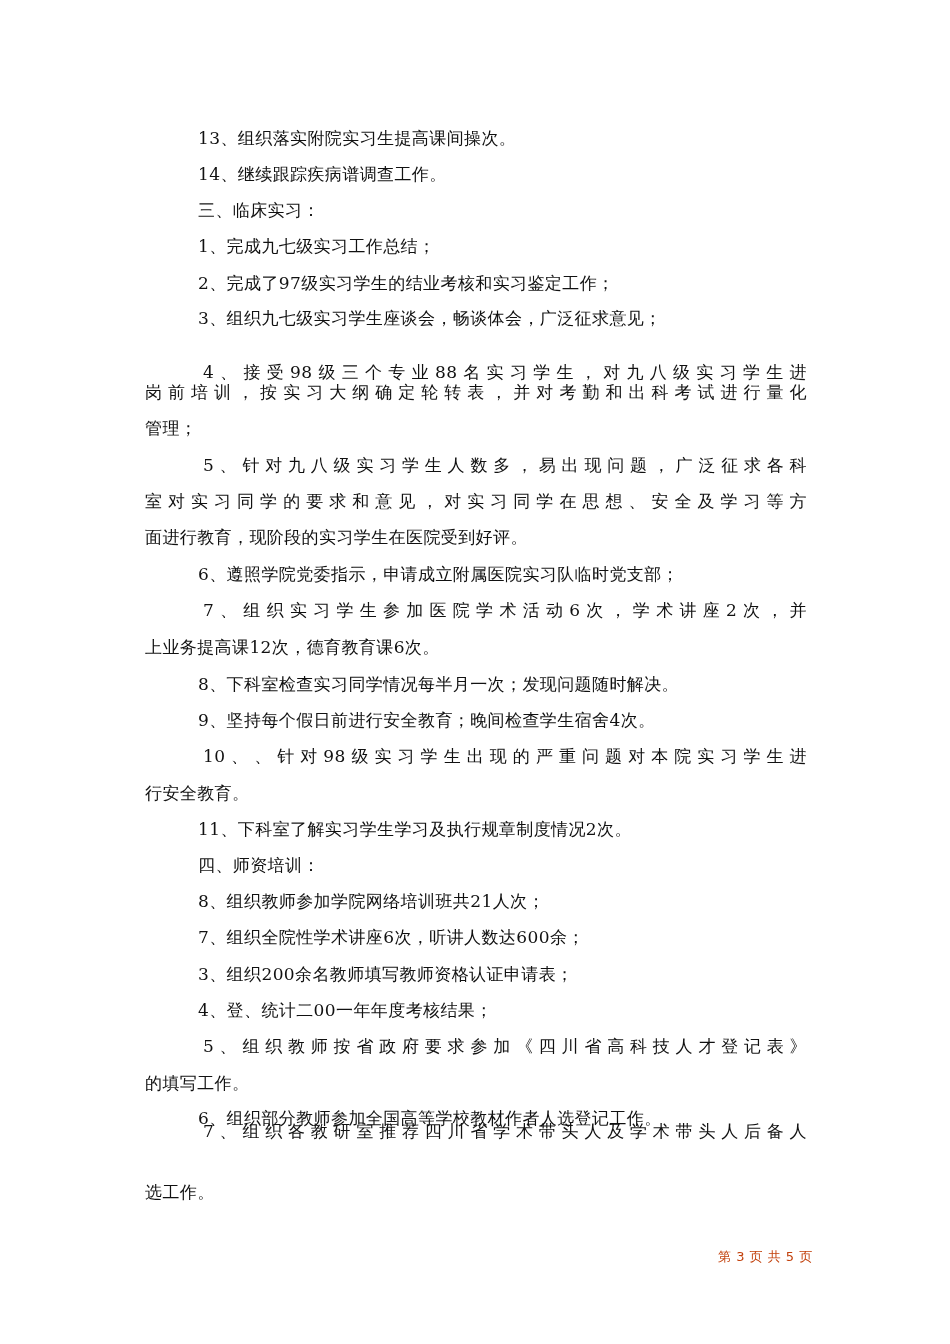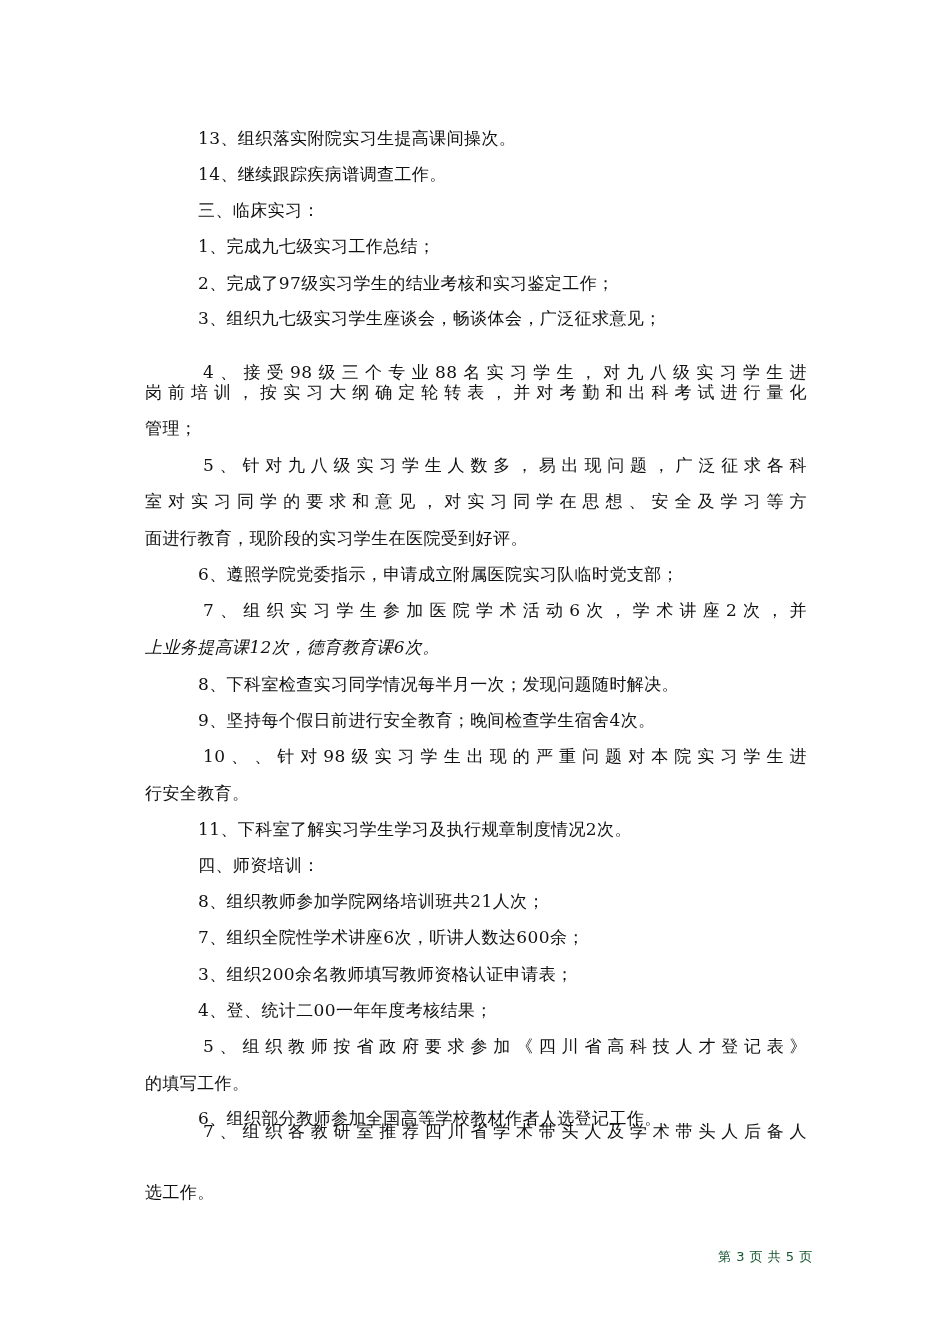--- a/index.html
+++ b/index.html
@@ -4,43 +4,43 @@
 <style>
   html, body { margin: 0; padding: 0; background: #ffffff; }
   body { width: 950px; height: 1344px; position: relative; overflow: hidden;
          font-family: "DejaVu Serif", "Liberation Serif", serif; color: #111; }
   .page { position: absolute; left: 0; top: 0; width: 950px; height: 1344px; background: #fff; }
   .line { position: absolute; left: 145px; width: 662px; font-size: 17px; line-height: 28px;
           white-space: nowrap; letter-spacing: 0.4px; }
   .ind1 { left: 198px; }
   .ind2 { left: 203px; }
   .justify { text-align-last: justify; text-align: justify; white-space: normal; }
-  .footer { position: absolute; left: 718px; top: 1248px; font-size: 13px; color: #14532d;
+  .footer { position: absolute; left: 718px; top: 1248px; font-size: 13px; color: #c2410c;
             font-family: "DejaVu Sans", "Liberation Sans", sans-serif; letter-spacing: 0.5px; }
 </style>
 </head>
 <body>
 
 <div class="page">
   <div id="lines">
       <div class="line ind1" style="top: 124px;">13、组织落实附院实习生提高课间操次。</div>
       <div class="line ind1" style="top: 160px;">14、继续跟踪疾病谱调查工作。</div>
       <div class="line ind1" style="top: 196px;">三、临床实习：</div>
       <div class="line ind1" style="top: 232px;">1、完成九七级实习工作总结；</div>
       <div class="line ind1" style="top: 269px;">2、完成了97级实习学生的结业考核和实习鉴定工作；</div>
       <div class="line ind1" style="top: 304px;">3、组织九七级实习学生座谈会，畅谈体会，广泛征求意见；</div>
       <div class="line ind2 justify" style="top: 340px; width: 604px; margin-top: 18px;">4、接受98级三个专业88名实习学生，对九八级实习学生进</div>
       <div class="line justify" style="top: 378px; width: 662px;">岗前培训，按实习大纲确定轮转表，并对考勤和出科考试进行量化</div>
       <div class="line" style="top: 414px;">管理；</div>
       <div class="line ind2 justify" style="top: 451px; width: 604px;">5、针对九八级实习学生人数多，易出现问题，广泛征求各科</div>
       <div class="line justify" style="top: 487px; width: 662px;">室对实习同学的要求和意见，对实习同学在思想、安全及学习等方</div>
-      <div class="line" style="top: 524px;">面进行教育，现阶段的实习学生在医院受到好评。</div>
+      <div class="line" style="top: 524px; font-family: Liberation Serif, serif;">面进行教育，现阶段的实习学生在医院受到好评。</div>
       <div class="line ind1" style="top: 560px;">6、遵照学院党委指示，申请成立附属医院实习队临时党支部；</div>
       <div class="line ind2 justify" style="top: 596px; width: 604px;">7、组织实习学生参加医院学术活动6次，学术讲座2次，并</div>
-      <div class="line" style="top: 633px; font-style: italic;">上业务提高课12次，德育教育课6次。</div>
+      <div class="line" style="top: 633px;">上业务提高课12次，德育教育课6次。</div>
       <div class="line ind1" style="top: 670px;">8、下科室检查实习同学情况每半月一次；发现问题随时解决。</div>
       <div class="line ind1" style="top: 706px;">9、坚持每个假日前进行安全教育；晚间检查学生宿舍4次。</div>
       <div class="line ind2 justify" style="top: 742px; width: 604px;">10、、针对98级实习学生出现的严重问题对本院实习学生进</div>
       <div class="line" style="top: 779px;">行安全教育。</div>
       <div class="line ind1" style="top: 815px;">11、下科室了解实习学生学习及执行规章制度情况2次。</div>
       <div class="line ind1" style="top: 851px;">四、师资培训：</div>
       <div class="line ind1" style="top: 887px;">8、组织教师参加学院网络培训班共21人次；</div>
       <div class="line ind1" style="top: 923px;">7、组织全院性学术讲座6次，听讲人数达600余；</div>
       <div class="line ind1" style="top: 960px;">3、组织200余名教师填写教师资格认证申请表；</div>
       <div class="line ind1" style="top: 996px;">4、登、统计二00一年年度考核结果；</div>

